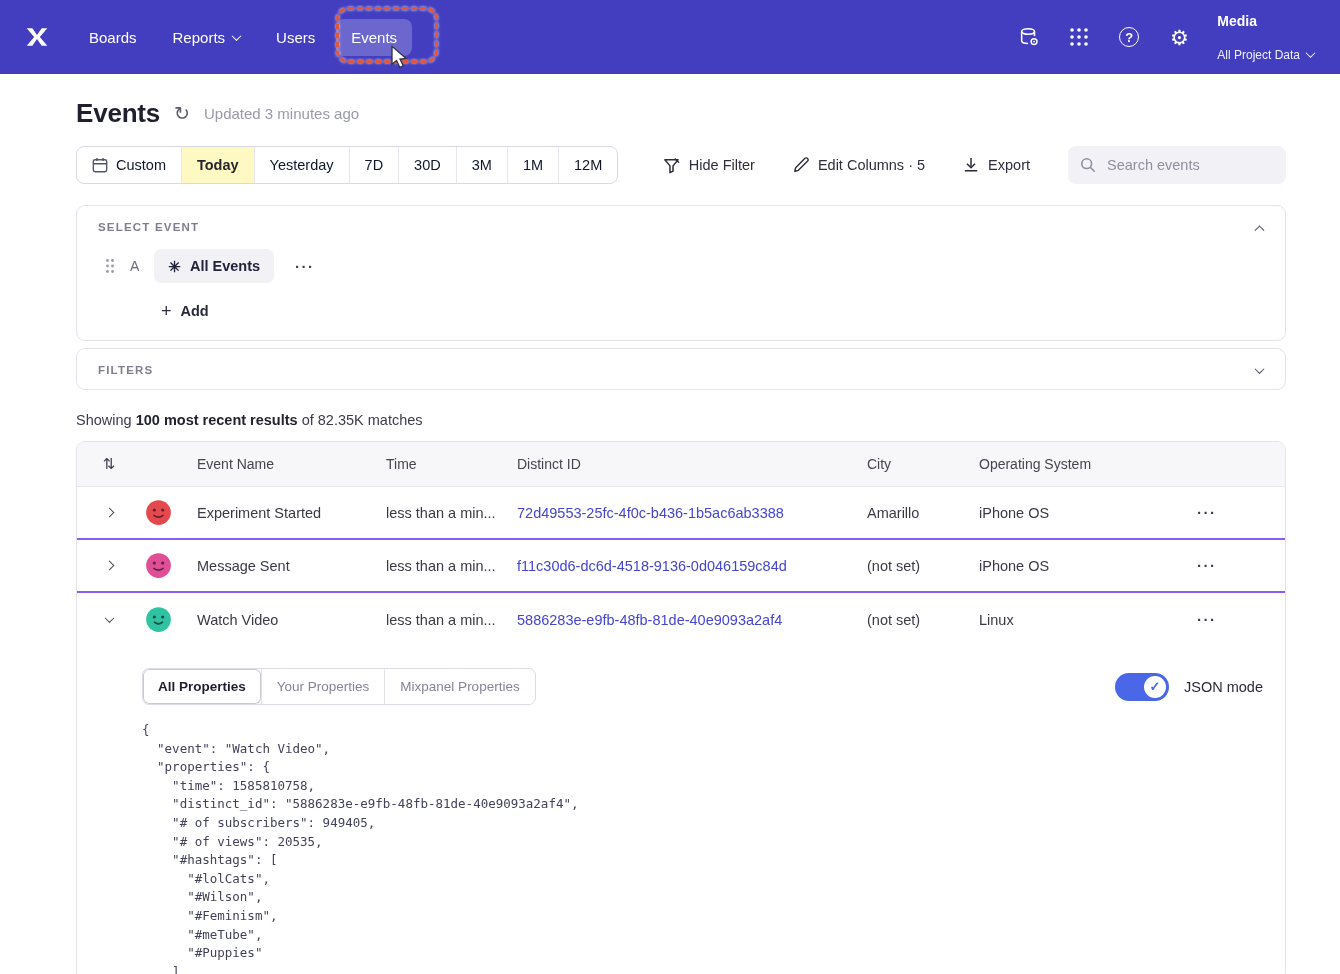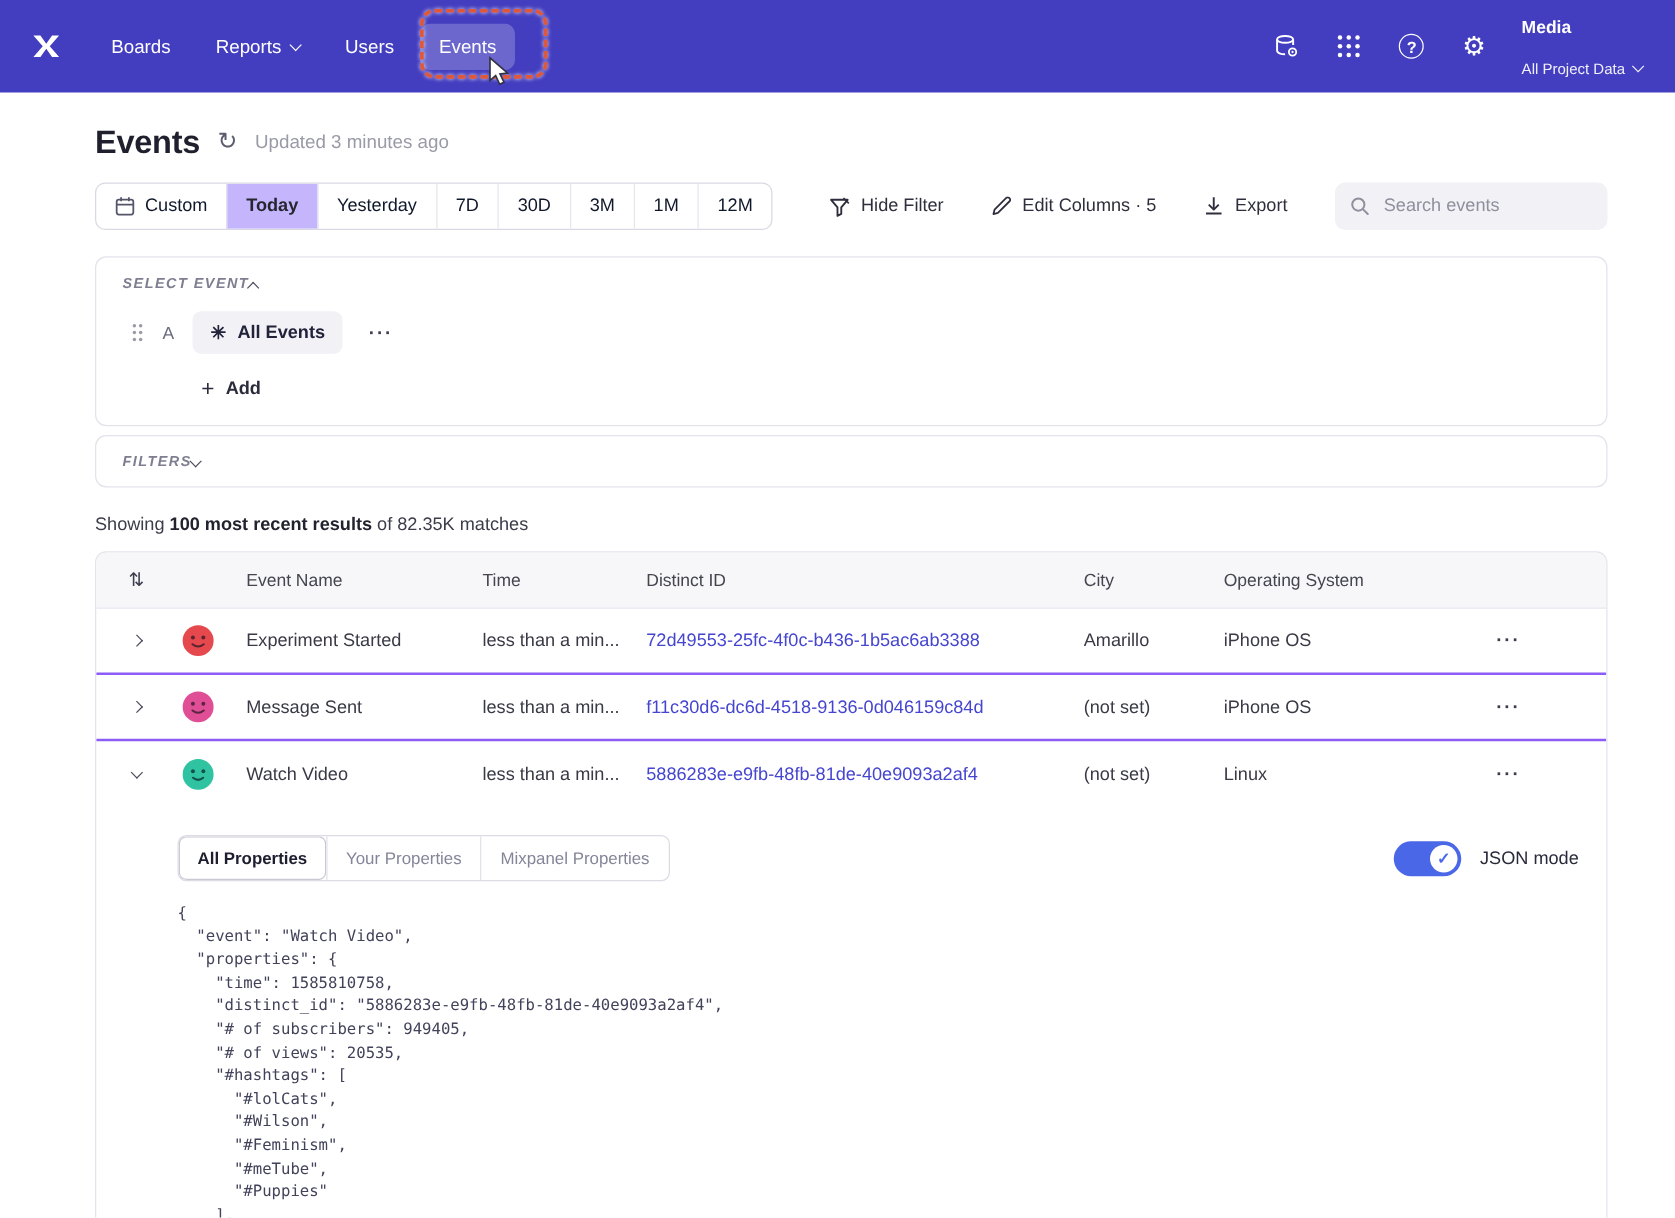--- a/index.html
+++ b/index.html
@@ -34,31 +34,31 @@
   .container { margin:0 76px; width:1210px; }
   .page-header { margin-top:24px; display:flex; align-items:center; gap:14px; }
   .page-title { font-size:26px; font-weight:700; color:#1f1f2d; letter-spacing:-0.2px; margin:0; }
   .refresh { font-size:19px; color:#5c5c70; cursor:pointer; line-height:1; }
   .updated { font-size:15px; color:#9a9aa8; }
   
   .toolbar { margin-top:17px; display:flex; align-items:center; }
   .seg { display:flex; align-items:stretch; border:1px solid #d9d9e3; border-radius:8px; overflow:hidden; height:38px; background:#fff; }
   .seg-item { display:flex; align-items:center; gap:8px; padding:0 15px; font-size:14.5px; color:#0f172a; border-left:1px solid #e6e6ee; cursor:pointer; white-space:nowrap; }
   .seg-item:first-child { border-left:none; }
-  .seg-item.selected { background:#c4b5fd; color:#26262f; font-weight:700; }
+  .seg-item.selected { background:#fef9c3; color:#26262f; font-weight:700; }
   .tool-right { margin-left:auto; display:flex; align-items:center; gap:38px; }
   .tool-btn { display:flex; align-items:flex-start; gap:9px; font-size:14.5px; color:#2e2e3c; cursor:pointer; white-space:nowrap; }
   .events-search { width:218px; height:38px; background:#f2f2f6; border-radius:8px; display:flex; align-items:center; gap:9px; padding:0 12px; }
   .events-search input { flex:1; min-width:0; background:transparent; border:none; outline:none; font-size:14.5px; color:#3a3a46; font-family:"Liberation Sans",sans-serif; }
   .events-search input::placeholder { color:#8f8f9e; }
   
   .card { border:1px solid #e3e3ec; border-radius:9px; background:#fff; }
   .card.select-event { margin-top:21px; }
   .card.filters { margin-top:7px; }
-  .card-head { display:flex; align-items:center; padding:15px 22px 13px 21px; cursor:pointer;font-style:italic; }
+  .card-head { display:flex; align-items:center; justify-content:space-between; padding:15px 22px 13px 21px; cursor:pointer; }
   .card-title { font-size:11.5px; font-weight:700; letter-spacing:1.2px; color:#7e7e90; }
   .card-head .chev { color:#4a4a5c; }
   .event-row { display:flex; align-items:center; gap:15px; padding:3px 22px 0 28px; }
   .drag { display:flex; align-items:center; cursor:grab; }
   .row-letter { color:#6a6a7e; font-size:14px; }
   .event-chip { display:flex; align-items:center; gap:9px; background:#f1f1f6; border-radius:7px; padding:9px 14px; font-size:14.5px; font-weight:700; color:#22223a; cursor:pointer; }
   .sparkle { font-size:15px; line-height:1; color:#22223a; }
   .overflow-btn { color:#3c3c4e; font-weight:700; letter-spacing:1.5px; font-size:15px; cursor:pointer; padding:4px 6px; }
   .add-row { display:flex; align-items:center; gap:9px; padding:19px 0 20px 84px; font-size:14.5px; font-weight:600; color:#2b2b3c; cursor:pointer; }
   .plus { font-size:18px; font-weight:400; line-height:1; color:#2b2b3c; }

